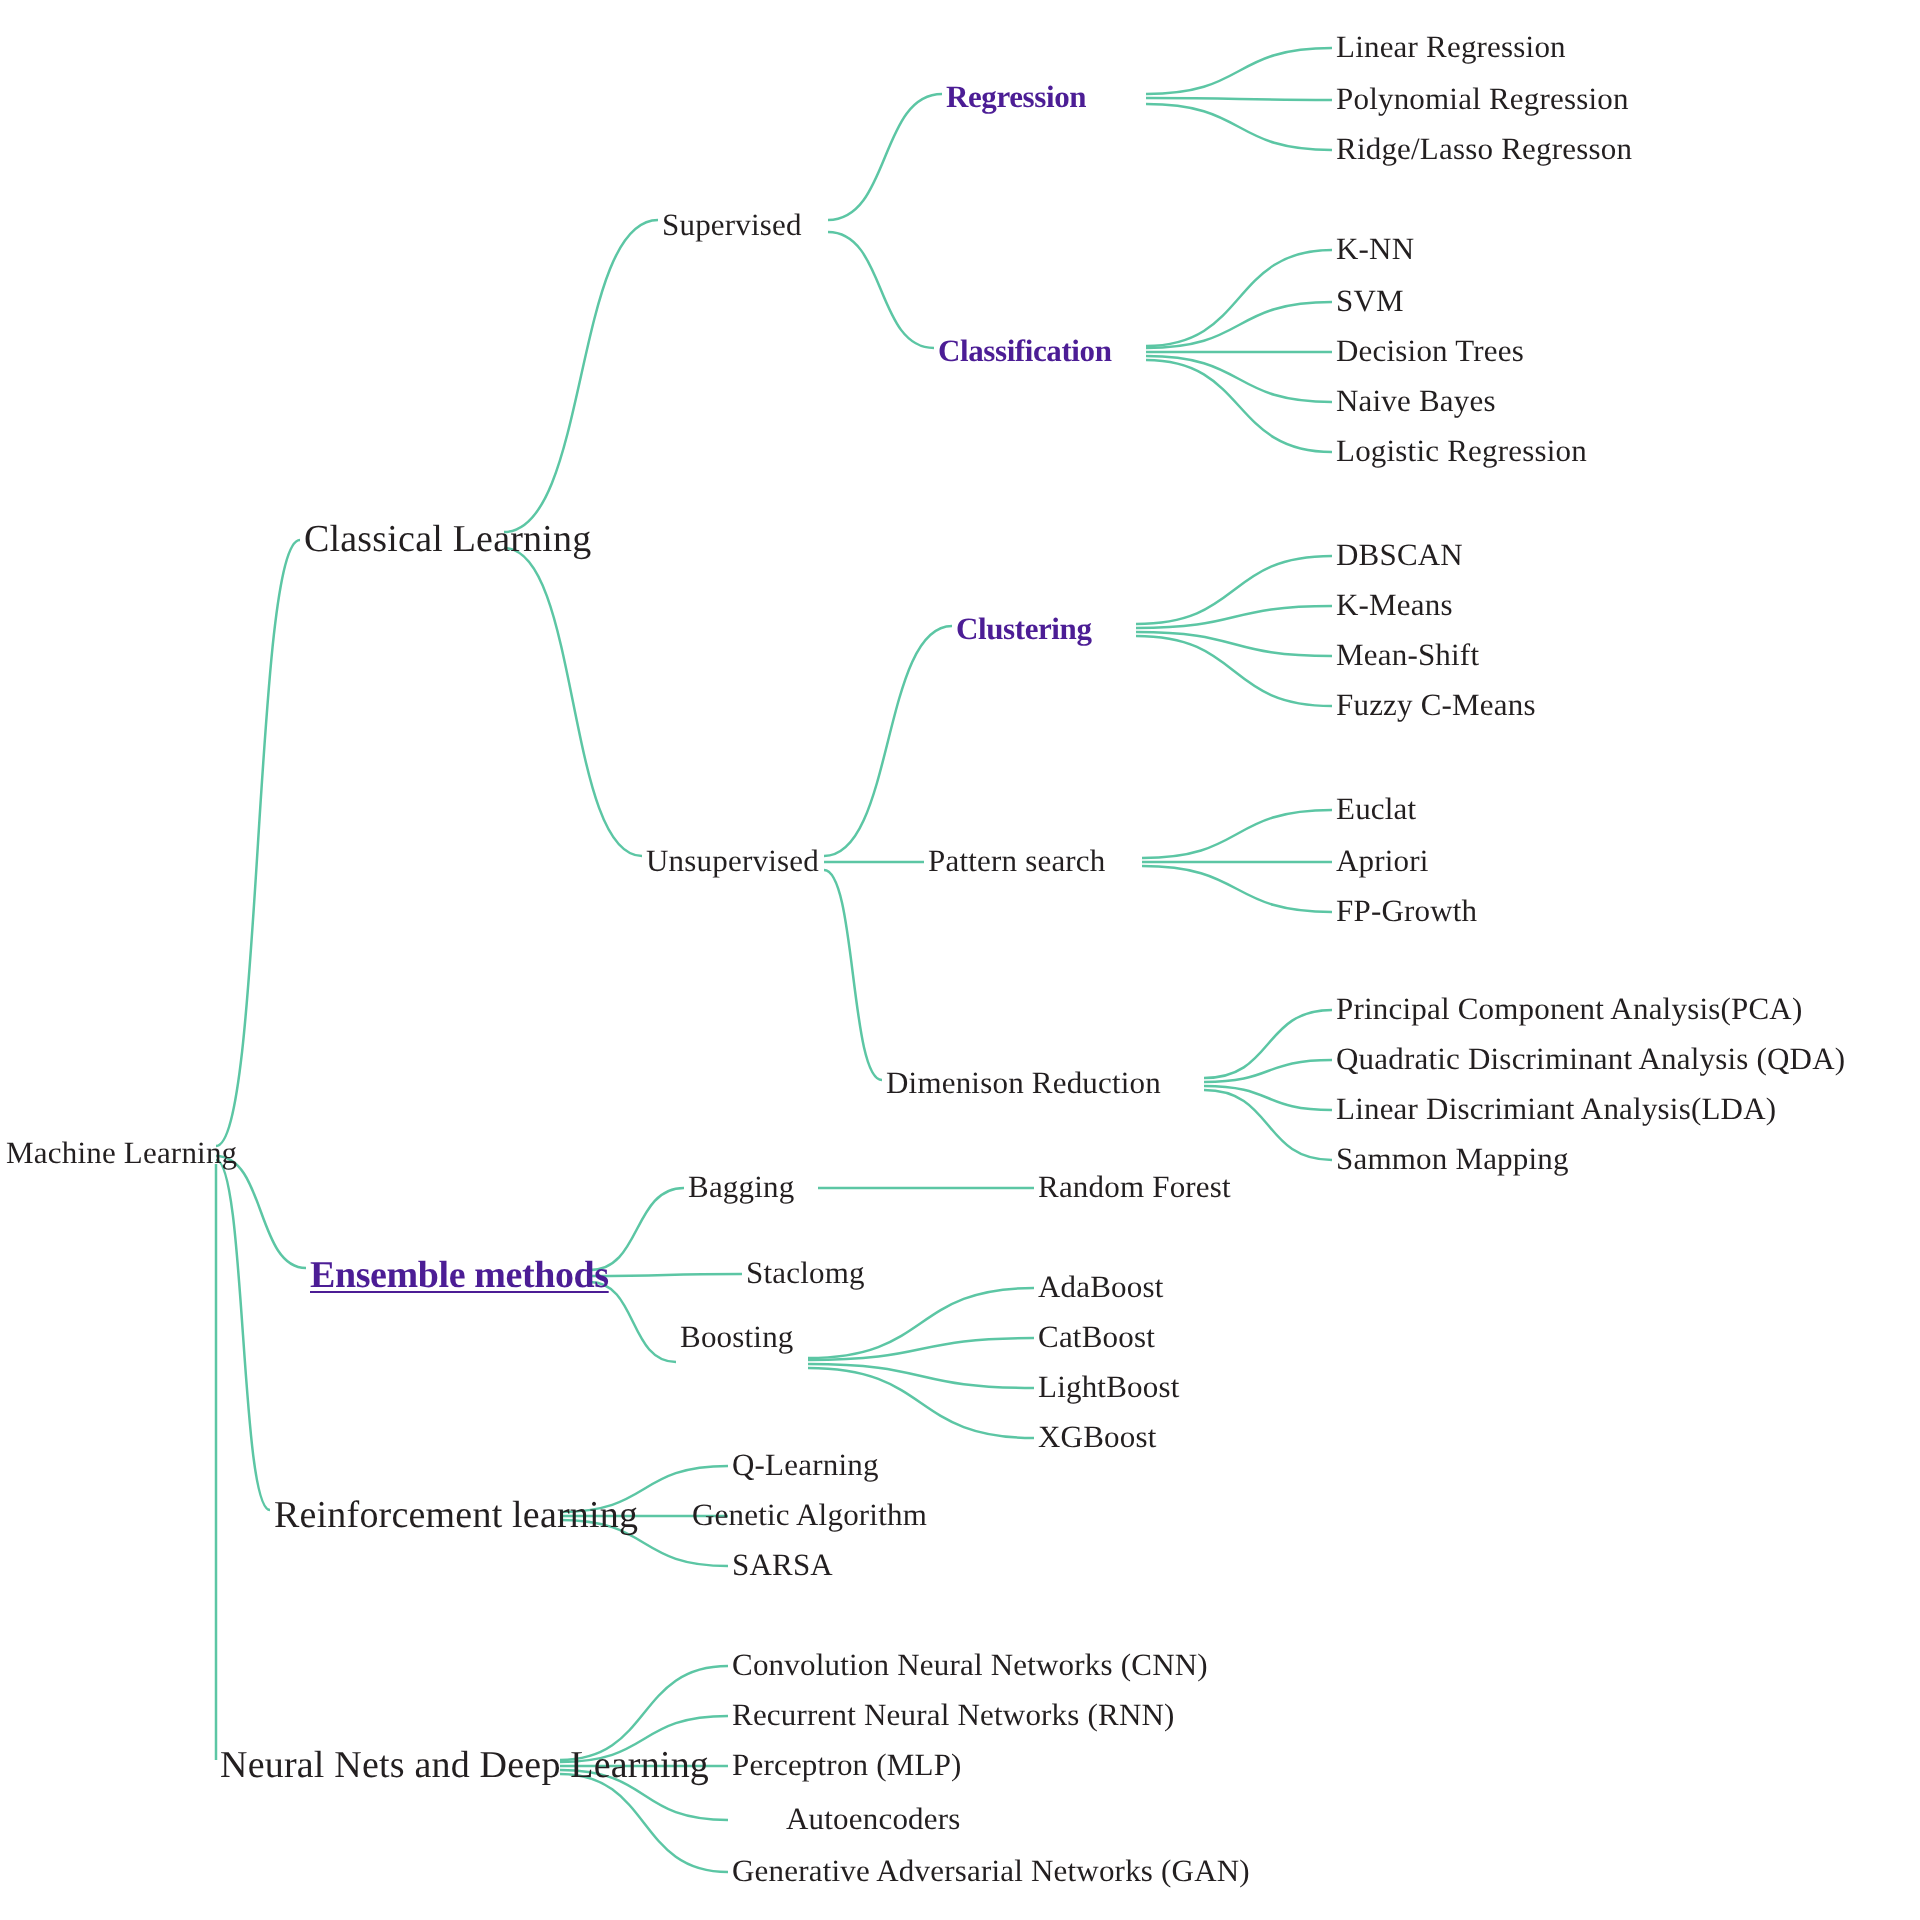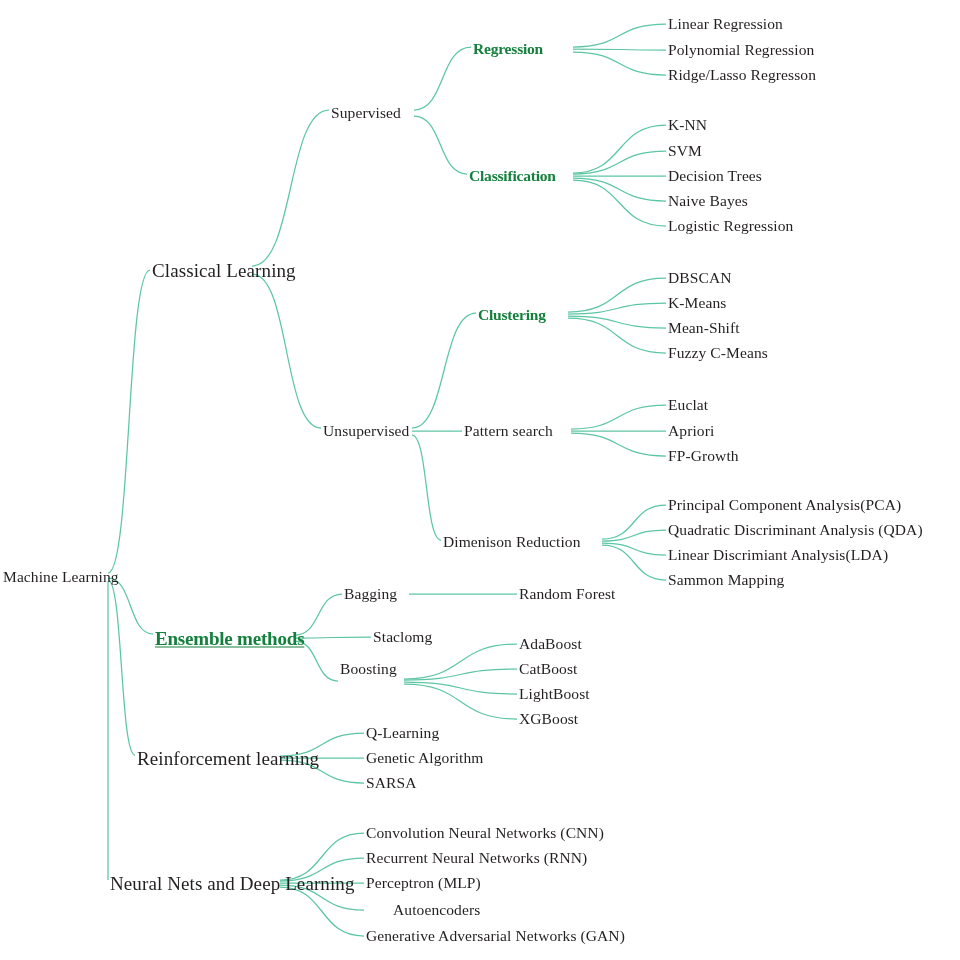--- a/index.html
+++ b/index.html
@@ -19,21 +19,21 @@
     line-height:1;
     color:#231f20;
     transform:translateY(-50%);
     letter-spacing:.1px;
   }
   .node.root{font-size:15.5px;}
   .node.lvl1{font-size:19px;}
   .node.lvl2{font-size:15.5px;}
   .node.leaf{font-size:15.5px;}
   .node.hl{
-    color:#15803d;
+    color:#4c1d95;
     font-weight:700;
     letter-spacing:-.2px;
   }
   .node.hl.underline{text-decoration:underline;text-underline-offset:2px;}
 </style>
 </head>
 <body>
 
 <div id="canvas">
   <svg id="edges" viewBox="0 0 960 960" xmlns="http://www.w3.org/2000/svg">
@@ -118,21 +118,21 @@
       <div class="node leaf" style="left: 668px; top: 505px;">Principal Component Analysis(PCA)</div>
       <div class="node leaf" style="left: 668px; top: 530px;">Quadratic Discriminant Analysis (QDA)</div>
       <div class="node leaf" style="left: 668px; top: 555px;">Linear Discrimiant Analysis(LDA)</div>
       <div class="node leaf" style="left: 668px; top: 580px;">Sammon Mapping</div>
       <div class="node lvl2" style="left: 519px; top: 594px;">Random Forest</div>
       <div class="node lvl2" style="left: 519px; top: 644px;">AdaBoost</div>
       <div class="node lvl2" style="left: 519px; top: 669px;">CatBoost</div>
       <div class="node lvl2" style="left: 519px; top: 694px;">LightBoost</div>
       <div class="node lvl2" style="left: 519px; top: 719px;">XGBoost</div>
       <div class="node lvl2" style="left: 366px; top: 733px;">Q-Learning</div>
-      <div class="node lvl2" style="left: 366px; top: 758px;">Genetic Algorithm</div>
+      <div class="node lvl2" style="left: 346px; top: 758px;">Genetic Algorithm</div>
       <div class="node lvl2" style="left: 366px; top: 783px;">SARSA</div>
       <div class="node lvl2" style="left: 366px; top: 833px;">Convolution Neural Networks (CNN)</div>
       <div class="node lvl2" style="left: 366px; top: 858px;">Recurrent Neural Networks (RNN)</div>
       <div class="node lvl2" style="left: 366px; top: 883px; text-align: center;">Perceptron (MLP)</div>
       <div class="node lvl2" style="left: 366px; top: 910px; margin-left: 27px;">Autoencoders</div>
       <div class="node lvl2" style="left: 366px; top: 936px;">Generative Adversarial Networks (GAN)</div>
     </div>
 </div>
 
 </body></html>

